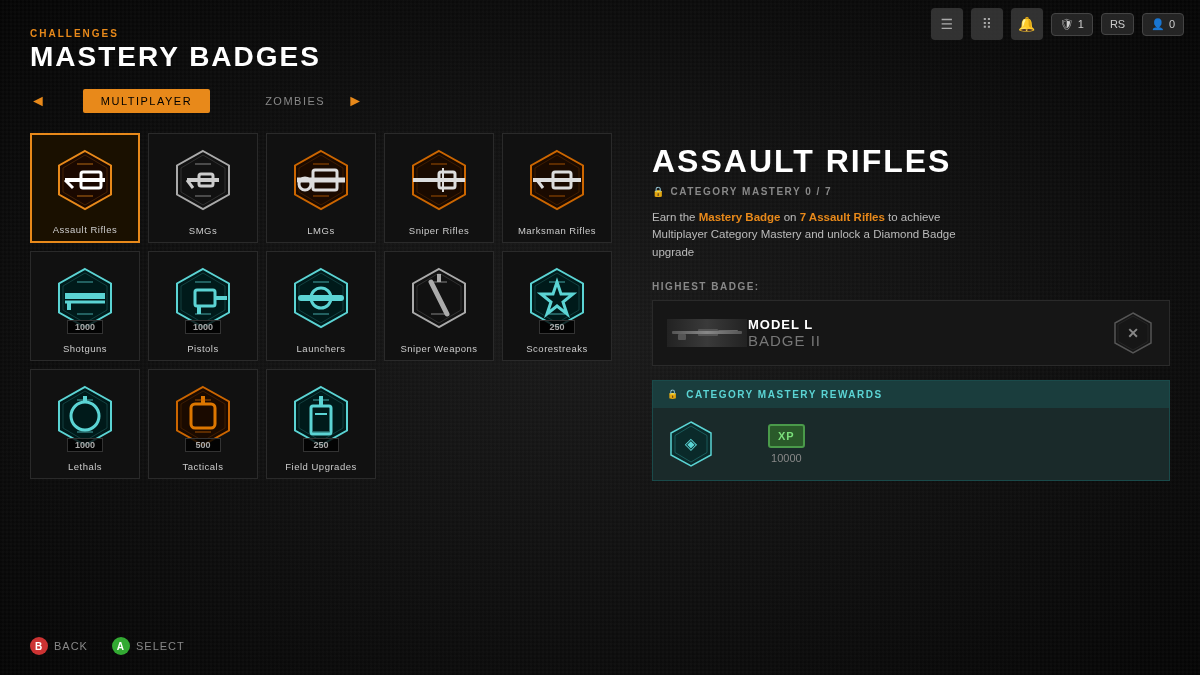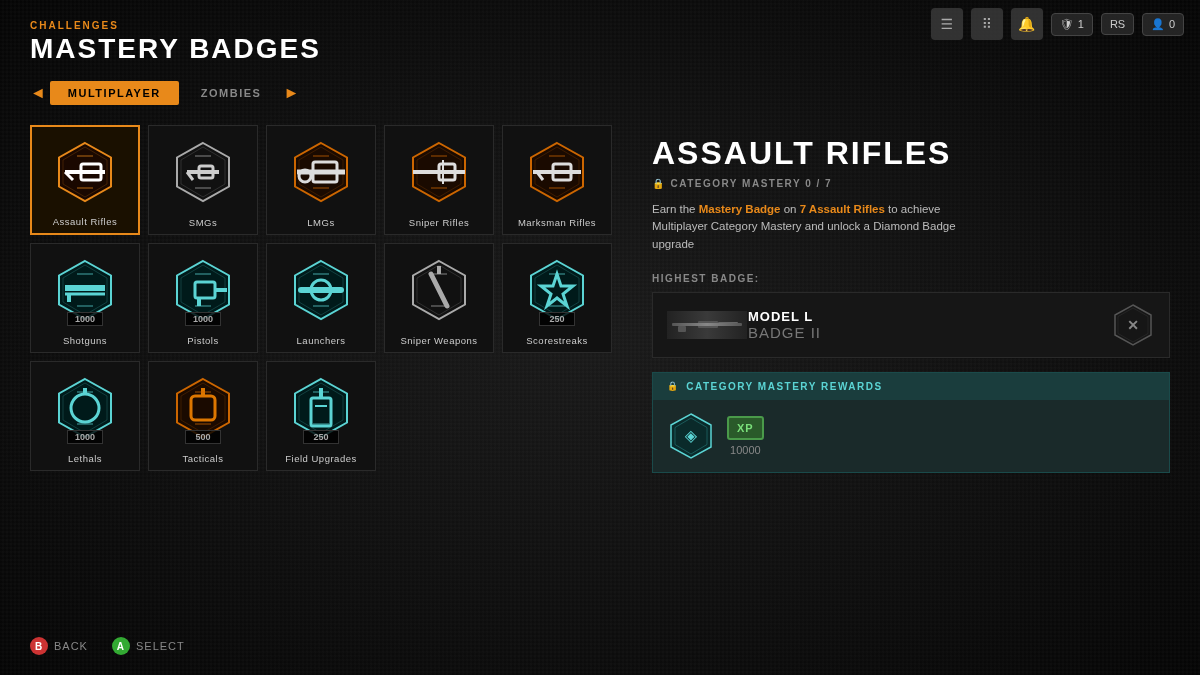--- a/index.html
+++ b/index.html
@@ -66,21 +66,21 @@
 
     
     .main-content {
       position: absolute;
       top: 0;
       left: 0;
       right: 0;
       bottom: 0;
       display: flex;
       flex-direction: column;
-      padding: 20px 30px;
+      padding: 28px 30px;
       justify-content: space-between;
     }
 
     
     .page-header {
       margin-bottom: 16px;
     }
 
     .page-subtitle {
       color: #e8891a;
@@ -109,26 +109,27 @@
 
     .tab-arrow {
       color: #e8891a;
       font-size: 16px;
       cursor: pointer;
     }
 
     .tab-btn {
       padding: 6px 18px;
       font-size: 11px;
-      font-weight: 700;
+      font-weight: 400;
       letter-spacing: 1.5px;
       text-transform: uppercase;
       border: none;
       cursor: pointer;
       border-radius: 2px;
+      margin-left: 33px;
     }
 
     .tab-btn.active {
       background: #e8891a;
       color: #000;
     }
 
     .tab-btn.inactive {
       background: transparent;
       color: #888;
@@ -416,20 +417,21 @@
       font-size: 10.5px;
       color: #bbb;
       line-height: 1.4;
     }
 
     .reward-xp {
       display: flex;
       flex-direction: column;
       align-items: center;
       gap: 4px;
+      margin-left: 41px;
     }
 
     .xp-badge {
       background: #2a5a2a;
       border: 2px solid #4a9a4a;
       border-radius: 3px;
       padding: 4px 8px;
       font-size: 11px;
       font-weight: 900;
       color: #7adf7a;

